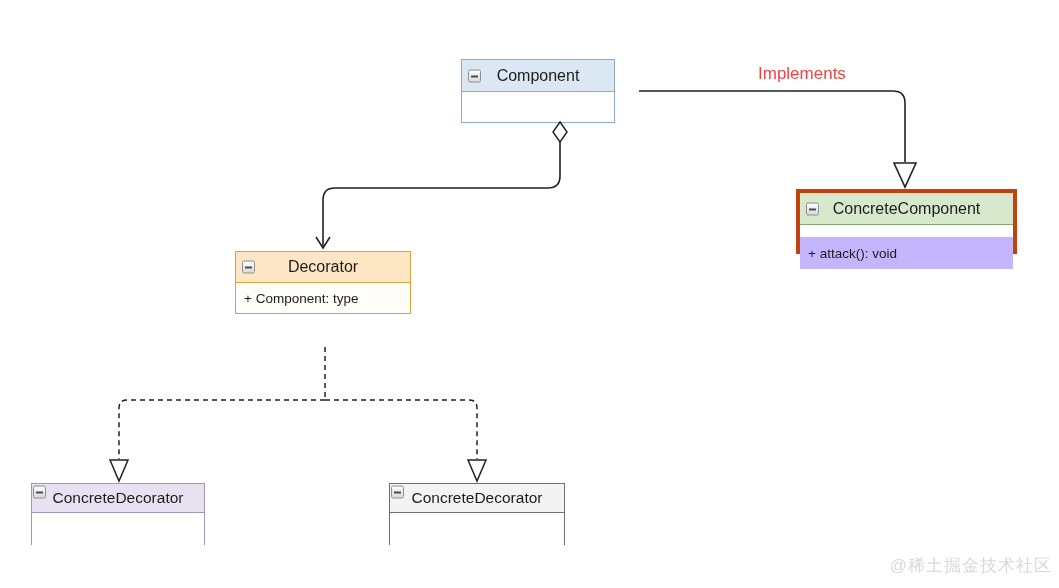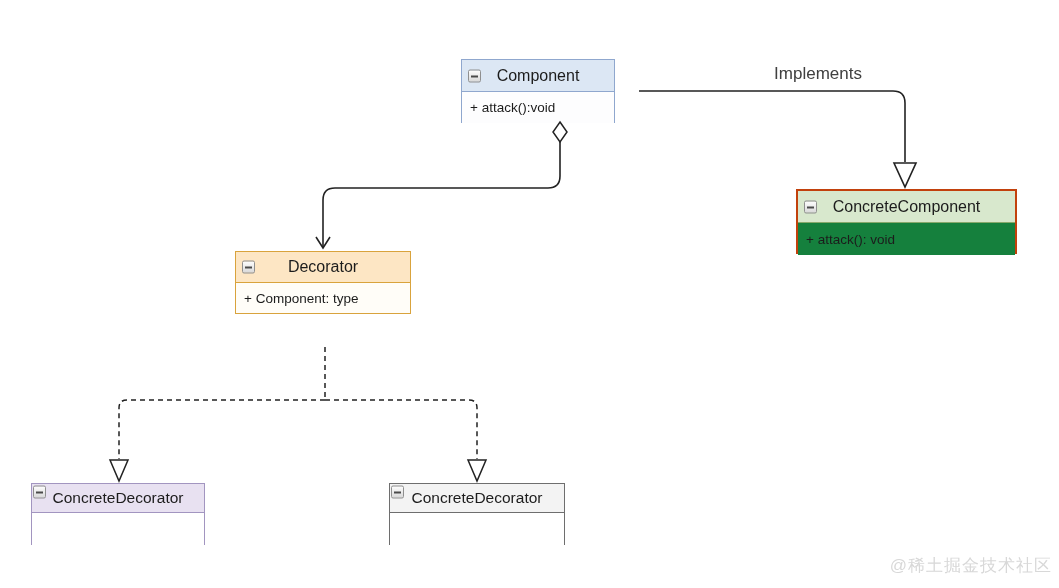--- a/index.html
+++ b/index.html
@@ -26,39 +26,39 @@
   }
   .collapse-icon::before{
     content:"";position:absolute;left:2px;right:2px;top:5px;height:2px;background:#4a4a4a;
   }
   .corner .collapse-icon{left:1px;top:8px;transform:translateY(-50%);}
   
   #component{left:461px;top:59px;width:154px;height:64px;border:1px solid #8fa7ce;background:#fff;}
   #component .uml-header{height:32px;background:#dce7f4;border-bottom:1px solid #8fa7ce;}
   #component .uml-row{height:31px;background:#fdfdfe;}
   
-  #concrete-component{left:796px;top:189px;width:221px;height:65px;border:2px solid #c2410c;background:#fff;}
+  #concrete-component{left:796px;top:189px;width:221px;height:65px;border:4px solid #c2410c;background:#fff;}
   #concrete-component .uml-header{height:32px;background:#d8e8cd;border-bottom:1px solid #87a96b;}
-  #concrete-component .uml-row{height:32px;background:#15803d;}
+  #concrete-component .uml-row{height:32px;background:#c4b5fd;margin-top:12px;}
   
   #decorator-header{left:235px;top:251px;width:176px;height:32px;border:1.5px solid #d9a33c;background:#fde6c4;
     display:flex;align-items:center;justify-content:center;font-size:16px;}
   #decorator-attr{left:235px;top:282px;width:176px;height:32px;border:1.5px solid #d9a33c;background:#fffdf8;}
   #decorator-method{left:235px;top:313px;width:176px;height:34px;border:1.5px solid #454545;background:#ffffff;}
   
   #concrete-decorator-left{left:31px;top:483px;width:174px;height:62px;border:1px solid #a295c0;background:#fff;}
   #concrete-decorator-left .uml-header{height:29px;background:#e8e1f1;border-bottom:1px solid #a295c0;font-size:15.5px;}
   #concrete-decorator-left .uml-row{height:32px;}
   
   #concrete-decorator-mid{left:389px;top:483px;width:176px;height:62px;border:1px solid #6e6e6e;background:#fff;}
   #concrete-decorator-mid .uml-header{height:29px;background:#f3f3f3;border-bottom:1px solid #6e6e6e;font-size:15.5px;}
   #concrete-decorator-mid .uml-row{height:32px;}
   
-  #implements-label{position:absolute;left:758px;top:64px;width:120px;text-align:center;
-    font-size:17px;color:#404040;z-index:4;}
+  #implements-label{position:absolute;left:758px;top:64px;width:120px;text-align:left;
+    font-size:17px;color:#ef4444;z-index:4;}
   #watermark{position:absolute;right:7px;bottom:11px;font-size:17px;color:#d8d8d8;z-index:4;letter-spacing:1px;margin-left:32px;}
 </style>
 </head>
 <body>
 
 <div id="canvas">
 
   <svg id="wires" viewBox="0 0 1059 588" xmlns="http://www.w3.org/2000/svg">
 
     <g>
@@ -81,21 +81,20 @@
       <path d="M 325 400 H 469 Q 477 400 477 408 V 459" fill="none" stroke="#222" stroke-width="1.5" stroke-dasharray="5 4"></path>
       <polygon points="468,460 486,460 477,481" fill="#ffffff" stroke="#222" stroke-width="1.5"></polygon>
     </g>
   </svg>
 
   <div id="component" class="uml-box">
     <div class="uml-header">
       <span class="collapse-icon"></span>
       <span>Component</span>
     </div>
-    <div class="uml-row">+ attack():void</div>
   </div>
 
   <div id="concrete-component" class="uml-box">
     <div class="uml-header">
       <span class="collapse-icon"></span>
       <span>ConcreteComponent</span>
     </div>
     <div class="uml-row">+ attack(): void</div>
   </div>
 

